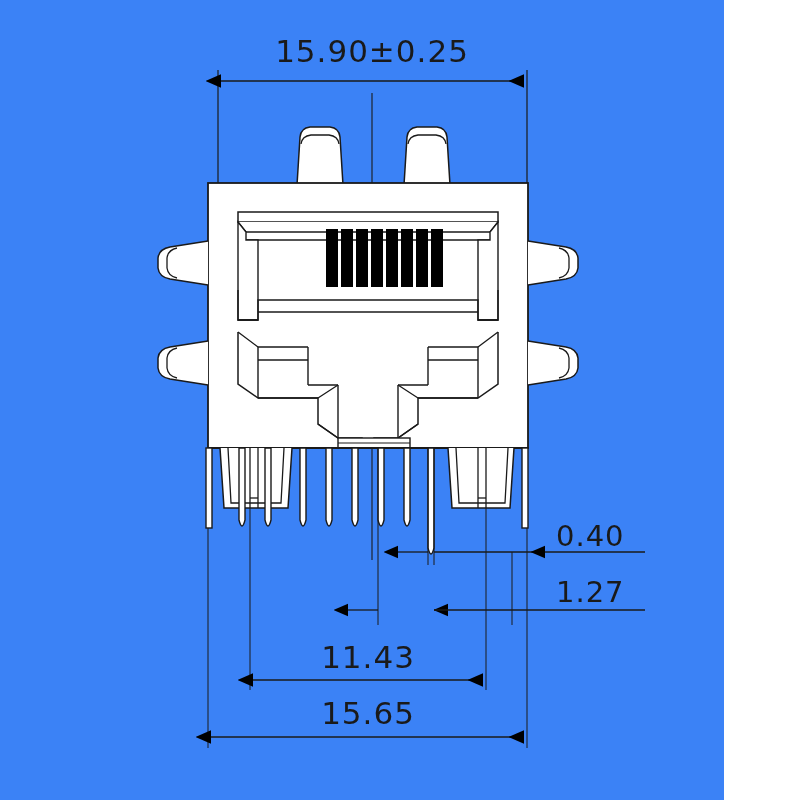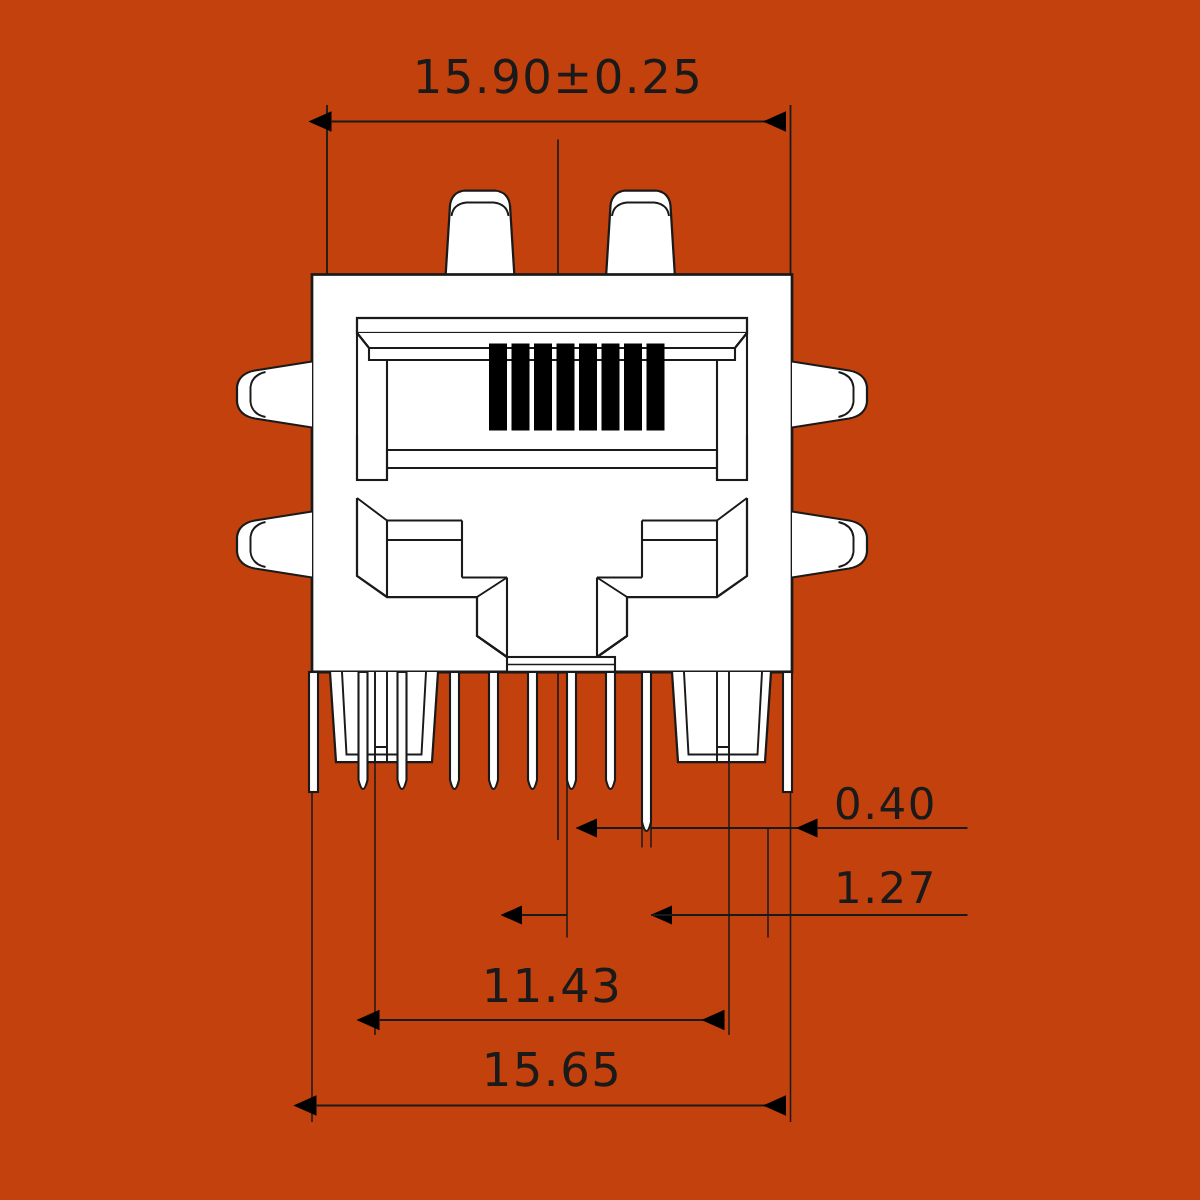--- a/index.html
+++ b/index.html
@@ -1,18 +1,18 @@
 <!DOCTYPE html>
 <html><head>
 <meta charset="utf-8">
 <style>
   html,body{margin:0;padding:0;background:#ffffff;}
   body{width:800px;height:800px;overflow:hidden;
        font-family:"DejaVu Sans",sans-serif;}
-  #stage{position:relative;width:800px;height:800px;background:#c2410c;text-decoration:underline;}
+  #stage{position:relative;width:724px;height:800px;background:#3b82f6;text-decoration:underline;}
   svg{display:block;}
   text{font-family:"DejaVu Sans",sans-serif;fill:#1a1a1a;}
 </style>
 </head>
 <body>
 
 <div id="stage">
 <svg width="800" height="800" viewBox="0 0 800 800">
 
   <defs>

